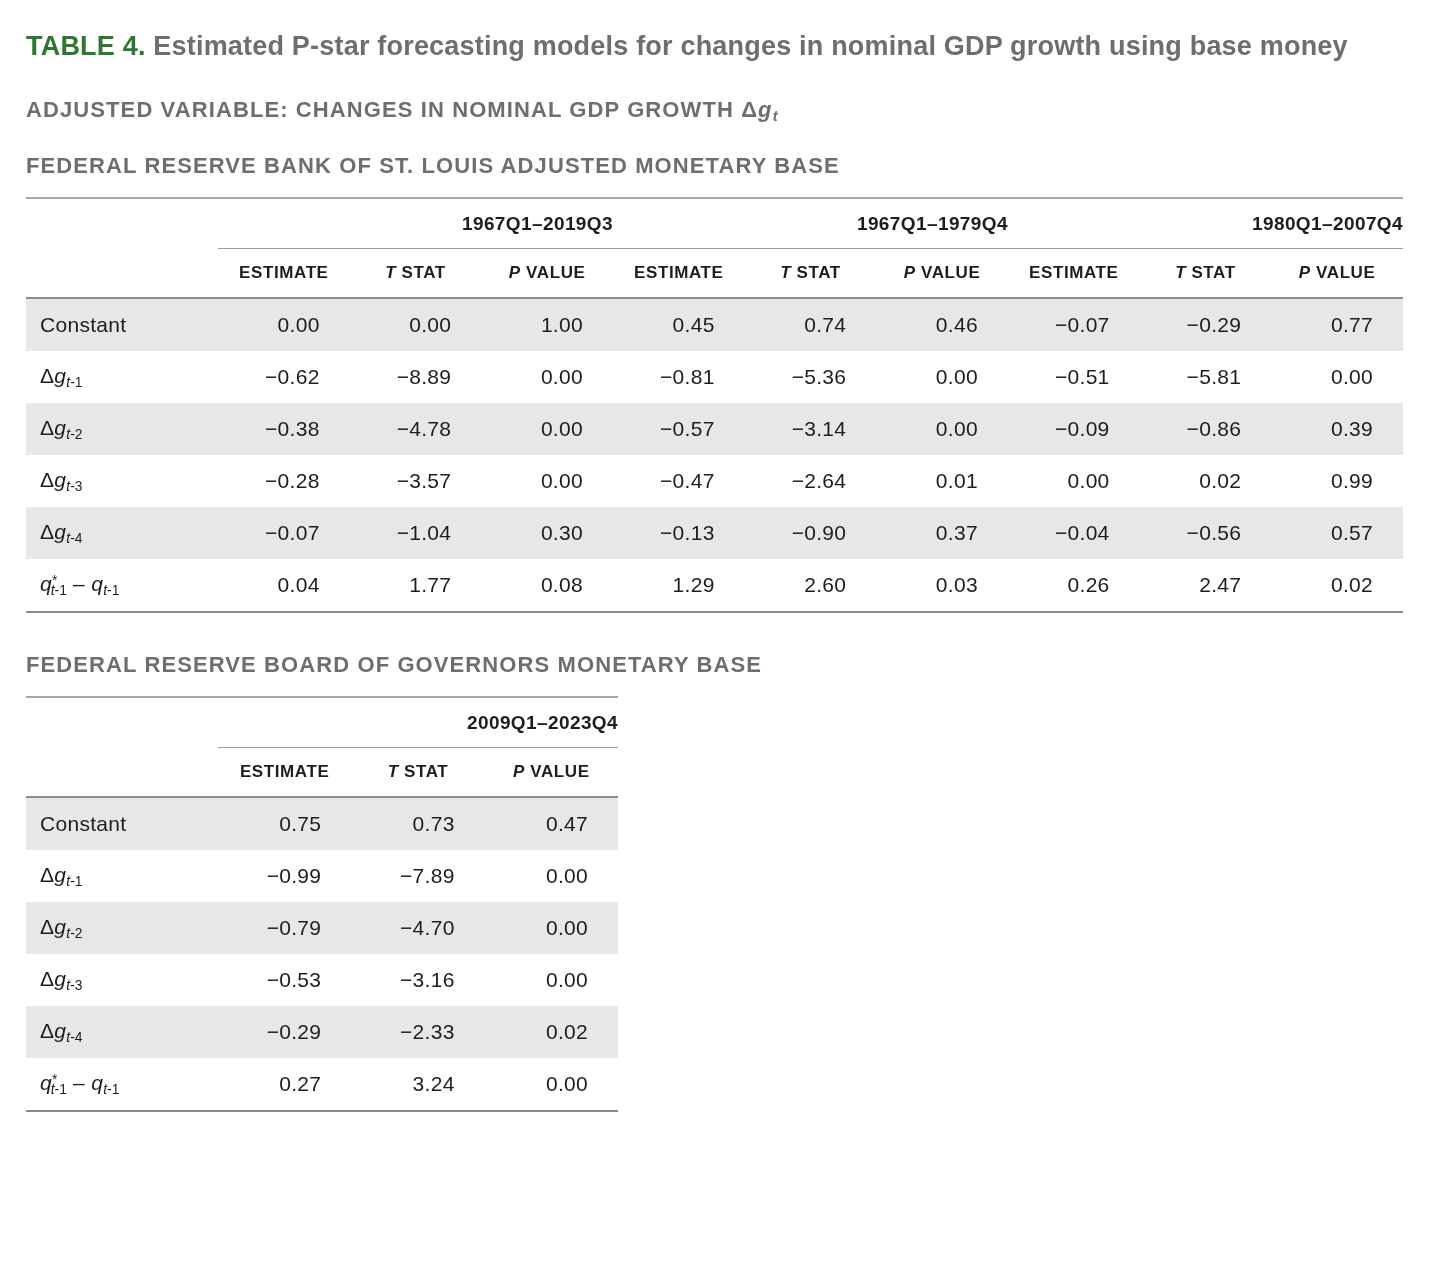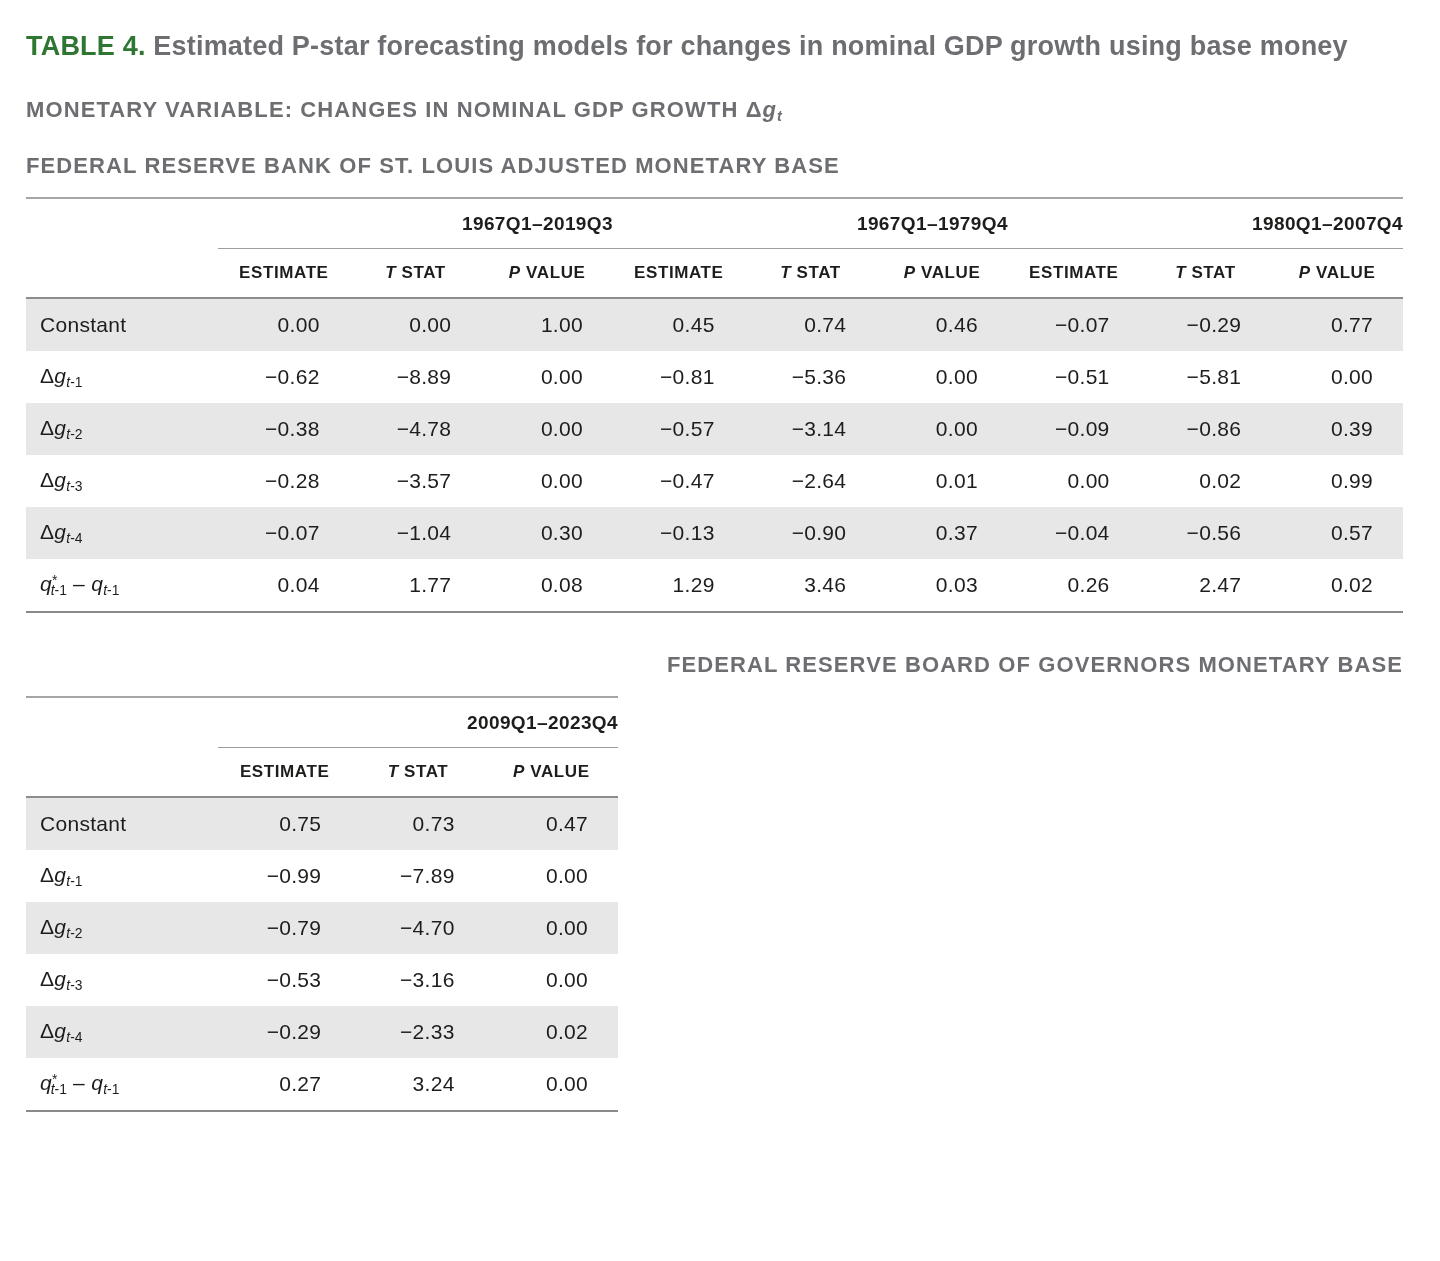--- a/index.html
+++ b/index.html
@@ -15,21 +15,21 @@
     margin:28px 0 0;font-size:27px;line-height:37px;font-weight:700;
     color:var(--gray,#6d6e71);max-width:1370px;letter-spacing:.2px;
   }
   h1.title .tag{color:var(--green,#2e7632);margin-top:20px;}
 
   .kicker{
     margin:32px 0 0;font-size:22px;line-height:26px;font-weight:700;
     color:var(--gray,#6d6e71);letter-spacing:1.1px;
   }
   .kicker.sect1{margin-top:24px;}
-  .kicker.sect2{margin-top:39px;text-align:right;}
+  .kicker.sect2{margin-top:39px;}
   .kicker i{font-style:italic;}
 
   table.stats{
     border-collapse:collapse;table-layout:fixed;margin-top:18px;
     border-top:2px solid #a6a6a6;border-bottom:2px solid #8a8a8c;
   }
   table.t0{width:1377px;}
   table.t1{width:592px;}
   col.label-col{width:192px;}
 
@@ -62,21 +62,21 @@
   p.source{margin:19px 0 0;font-size:17px;letter-spacing:.1px;color:var(--ink,#1d1d1b);}
   p.source .src-label{font-style:italic;}
 </style>
 </head>
 <body style="--green: #2e7632; --gray: #6d6e71; --shade: #e7e7e8; --ink: #1d1d1b;">
 
 <div class="page">
 
   <h1 class="title"><span class="tag">TABLE 4.</span><span> Estimated P-star forecasting models for changes in nominal GDP growth using base money</span></h1>
 
-  <div class="kicker"><span>MONETARY VARIABLE: CHANGES IN NOMINAL GDP GROWTH </span><span class="sym">Δ<i>g</i><sub><i>t</i></sub></span></div>
+  <div class="kicker"><span>ADJUSTED VARIABLE: CHANGES IN NOMINAL GDP GROWTH </span><span class="sym">Δ<i>g</i><sub><i>t</i></sub></span></div>
 
   <div class="kicker sect1">FEDERAL RESERVE BANK OF ST. LOUIS ADJUSTED MONETARY BASE</div>
 
   <div id="table-0">
       <table class="stats t0">
         <colgroup>
           <col class="label-col">
           <col>
           <col>
           <col>
@@ -167,21 +167,21 @@
             <td class="num">−0.04</td>
             <td class="num">−0.56</td>
             <td class="num">0.57</td>
           </tr>
           <tr>
             <td class="rowlabel"><i>q</i><sup>*</sup><sub><i>t</i>-1</sub> – <i>q</i><sub><i>t</i>-1</sub></td>
             <td class="num">0.04</td>
             <td class="num">1.77</td>
             <td class="num">0.08</td>
             <td class="num">1.29</td>
-            <td class="num">3.46</td>
+            <td class="num">2.60</td>
             <td class="num">0.03</td>
             <td class="num">0.26</td>
             <td class="num">2.47</td>
             <td class="num">0.02</td>
           </tr>
         </tbody>
       </table>
     </div>
 
   <div class="kicker sect2">FEDERAL RESERVE BOARD OF GOVERNORS MONETARY BASE</div>

